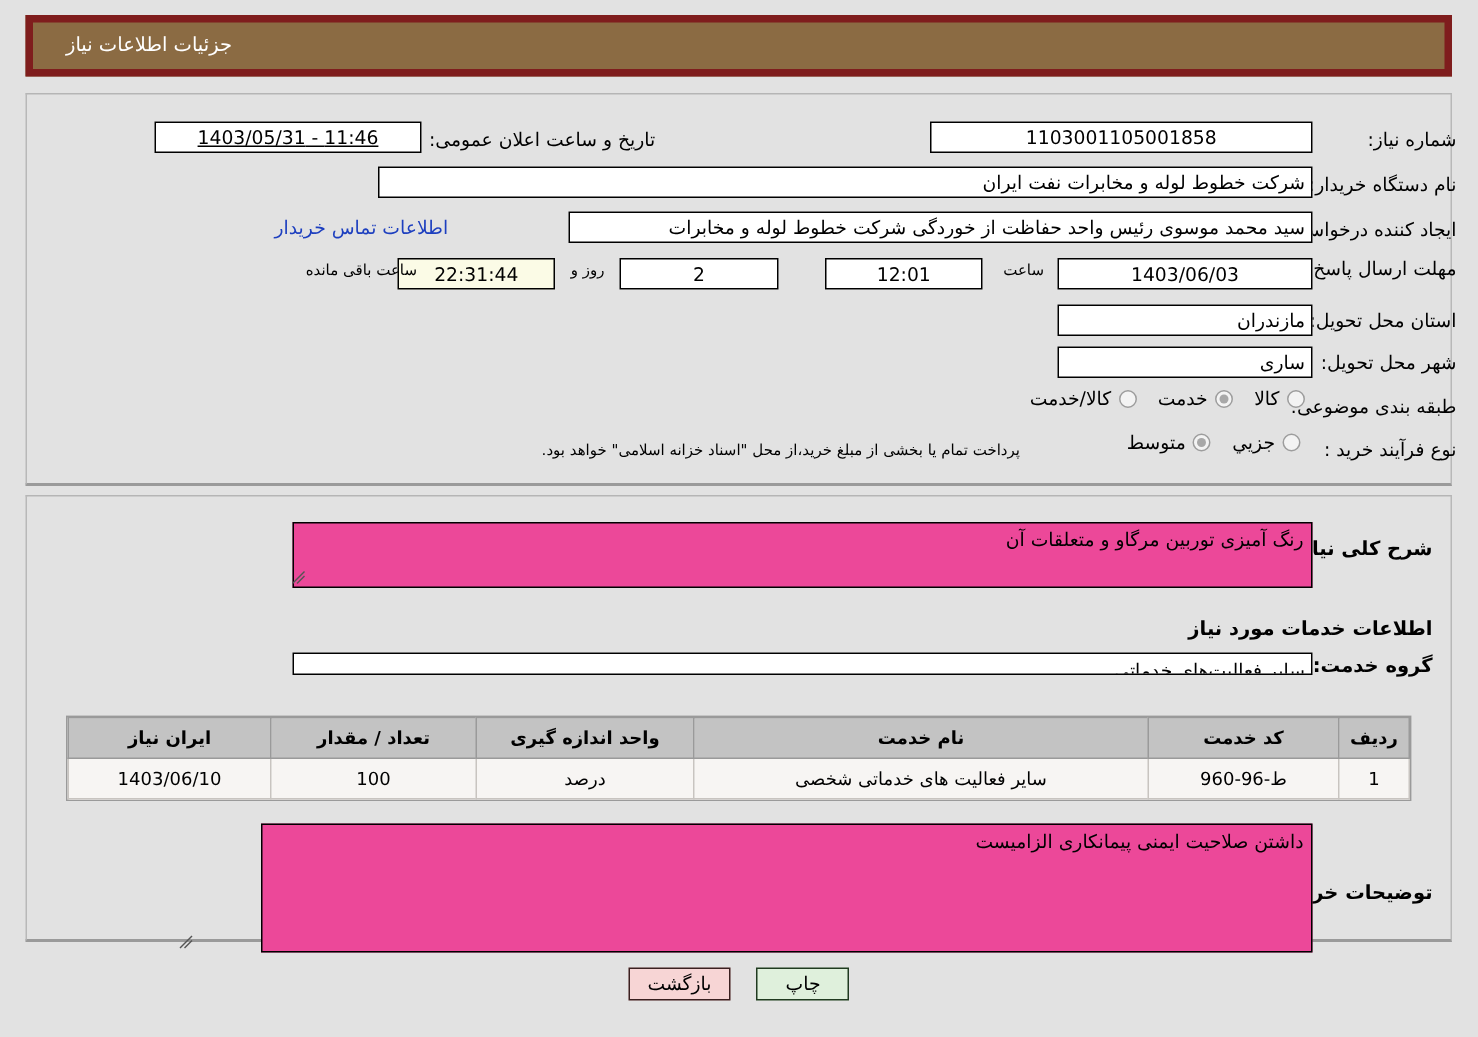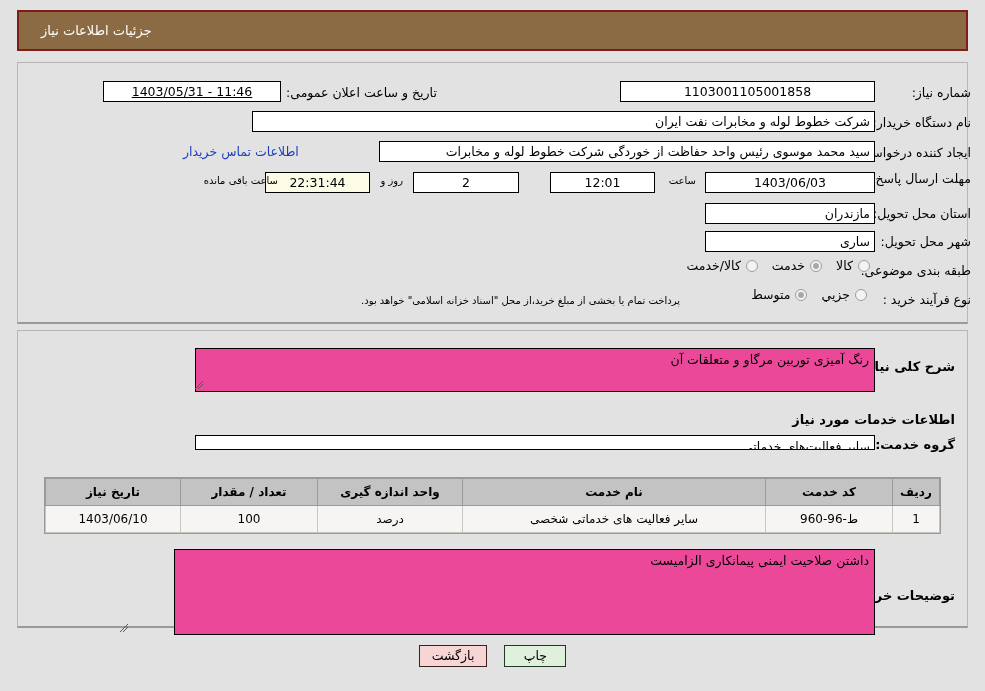--- a/index.html
+++ b/index.html
@@ -49,21 +49,21 @@
   .wm-shield svg { width: 100%; height: 100%; display:block; }
 
   
   .page-header {
     position: absolute;
     left: 17px;
     top: 10px;
     width: 951px;
     height: 41px;
     background: #8b6b43;
-    border: 2px solid #7f1d1d;
+    border: 5px solid #7f1d1d;
     box-sizing: border-box;
     color: #ffffff;
     display: flex;
     align-items: center;
     justify-content: flex-start;
     padding-left: 0;
     padding-right: 0;
   }
   .page-header .title {
     margin-right: auto;
@@ -347,21 +347,21 @@
 
 <div class="tbl-wrap">
   <table class="grid">
     <thead>
       <tr>
         <th style="width:38px;">ردیف</th>
         <th style="width:118px;margin-top:21px;">کد خدمت</th>
         <th>نام خدمت</th>
         <th style="width:136px;">واحد اندازه گیری</th>
         <th style="width:128px;">تعداد / مقدار</th>
-        <th style="width:126px;">تاریخ نیاز</th>
+        <th style="width:126px;">ایران نیاز</th>
       </tr>
     </thead>
     <tbody>
       <tr>
         <td>1</td>
         <td>ط-96-960</td>
         <td>سایر فعالیت های خدماتی شخصی</td>
         <td>درصد</td>
         <td>100</td>
         <td>1403/06/10</td>

